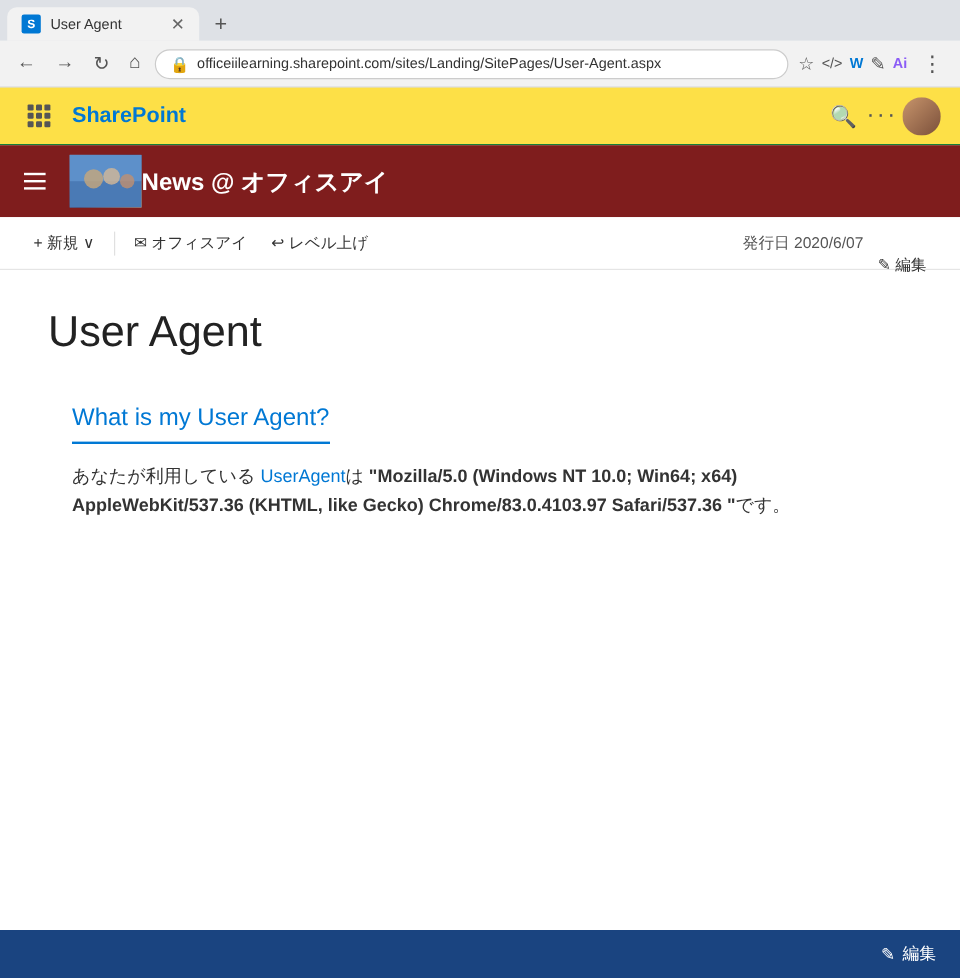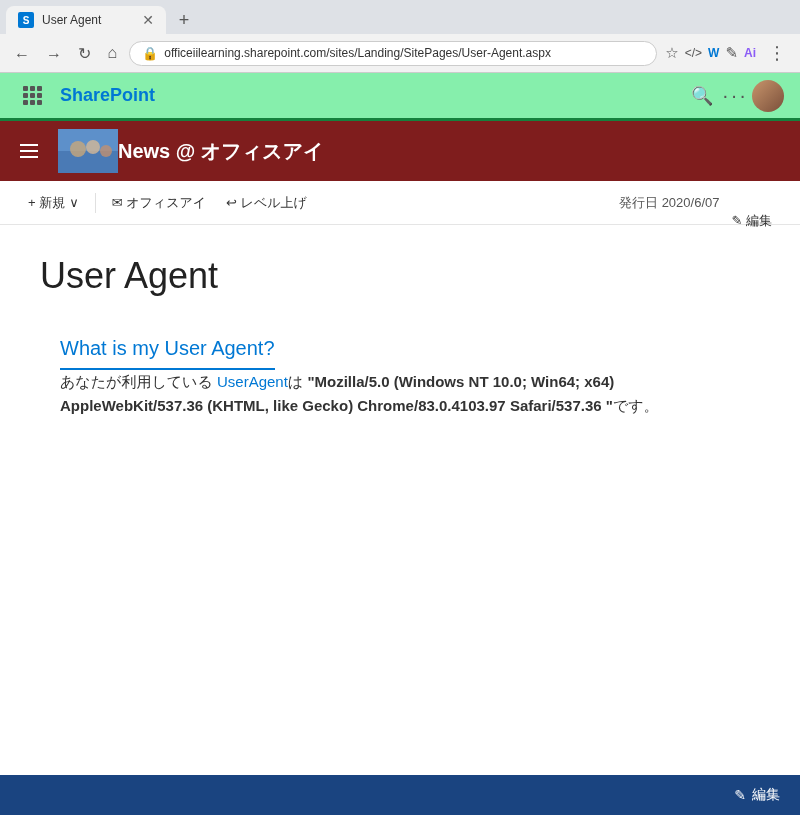--- a/index.html
+++ b/index.html
@@ -18,21 +18,21 @@
     .nav-btn { background: none; border: none; font-size: 16px; color: #555; cursor: pointer; padding: 2px 4px; }
     .nav-btn:disabled { color: #bbb; cursor: default; }
     .url-box { flex: 1; display: flex; align-items: center; background: #fff; border: 1px solid #ccc; border-radius: 20px; padding: 4px 12px; gap: 6px; }
     .lock-icon { font-size: 13px; color: #333; }
     .url-text { font-size: 12px; color: #333; flex: 1; }
     .url-actions { display: flex; gap: 6px; align-items: center; }
     .url-action-btn { background: none; border: none; font-size: 15px; color: #555; cursor: pointer; }
     .browser-menu-btn { background: none; border: none; font-size: 18px; color: #555; cursor: pointer; padding: 2px 4px; }
 
     
-    .sp-top-bar { background: #86efac; border-bottom: 3px solid #15803d; display: flex; align-items: center; padding: 0 16px; height: 48px; }
+    .sp-top-bar { background: #fde047; border-bottom: 1px solid #15803d; display: flex; align-items: center; padding: 0 16px; height: 48px; }
     .sp-waffle { display: flex; align-items: center; justify-content: center; width: 32px; height: 32px; cursor: pointer; margin-right: 12px; }
     .waffle-grid { display: grid; grid-template-columns: repeat(3, 5px); gap: 2px; }
     .waffle-dot { width: 5px; height: 5px; background: #555; border-radius: 1px; }
     .sp-logo { font-size: 18px; font-weight: 600; color: #0078d4; flex: 1; }
     .sp-search-btn { background: none; border: none; font-size: 18px; color: #555; cursor: pointer; padding: 4px; }
     .sp-more-btn { background: none; border: none; font-size: 20px; color: #555; cursor: pointer; padding: 4px; letter-spacing: 2px; }
     .sp-avatar { width: 32px; height: 32px; border-radius: 50%; background: #8b6355; overflow: hidden; cursor: pointer; }
     .avatar-img { width: 100%; height: 100%; background: linear-gradient(135deg, #c8956c 0%, #7a4f3a 100%); display: flex; align-items: center; justify-content: center; color: #fff; font-size: 14px; font-weight: bold; }
 
     
@@ -51,21 +51,21 @@
     .toolbar-sep { width: 1px; height: 20px; background: #e0e0e0; margin: 0 4px; }
     .toolbar-spacer { flex: 1; }
     .toolbar-date { font-size: 13px; color: #555; }
     .toolbar-edit-btn { background: none; border: none; cursor: pointer; font-size: 13px; color: #333; display: flex; align-items: center; gap: 4px; padding: 4px 8px; margin-top: 36px; }
 
     
     .page-content { padding: 30px 40px 20px; }
     .page-title { font-size: 36px; font-weight: 300; color: #222; margin-bottom: 40px; font-family: 'Segoe UI Light', 'Segoe UI', sans-serif; }
 
     .content-section { padding-left: 20px; }
-    .section-heading { font-size: 20px; color: #0078d4; border-bottom: 2px solid #0078d4; padding-bottom: 8px; display: inline-block; }
+    .section-heading { font-size: 20px; color: #0078d4; border-bottom: 2px solid #0078d4; padding-bottom: 8px; margin-bottom: 16px; display: inline-block; }
     .section-body { font-size: 15px; color: #333; line-height: 1.6; }
     .ua-link { color: #0078d4; }
     .ua-bold { font-weight: 700; }
 
     
     .footer-bar { position: fixed; bottom: 0; left: 0; width: 800px; background: #1a4480; height: 40px; display: flex; align-items: center; justify-content: flex-end; padding: 0 20px; }
     .footer-edit-btn { background: none; border: none; color: #fff; font-size: 14px; cursor: pointer; display: flex; align-items: center; gap: 6px; }
   </style>
 </head>
 <body>

